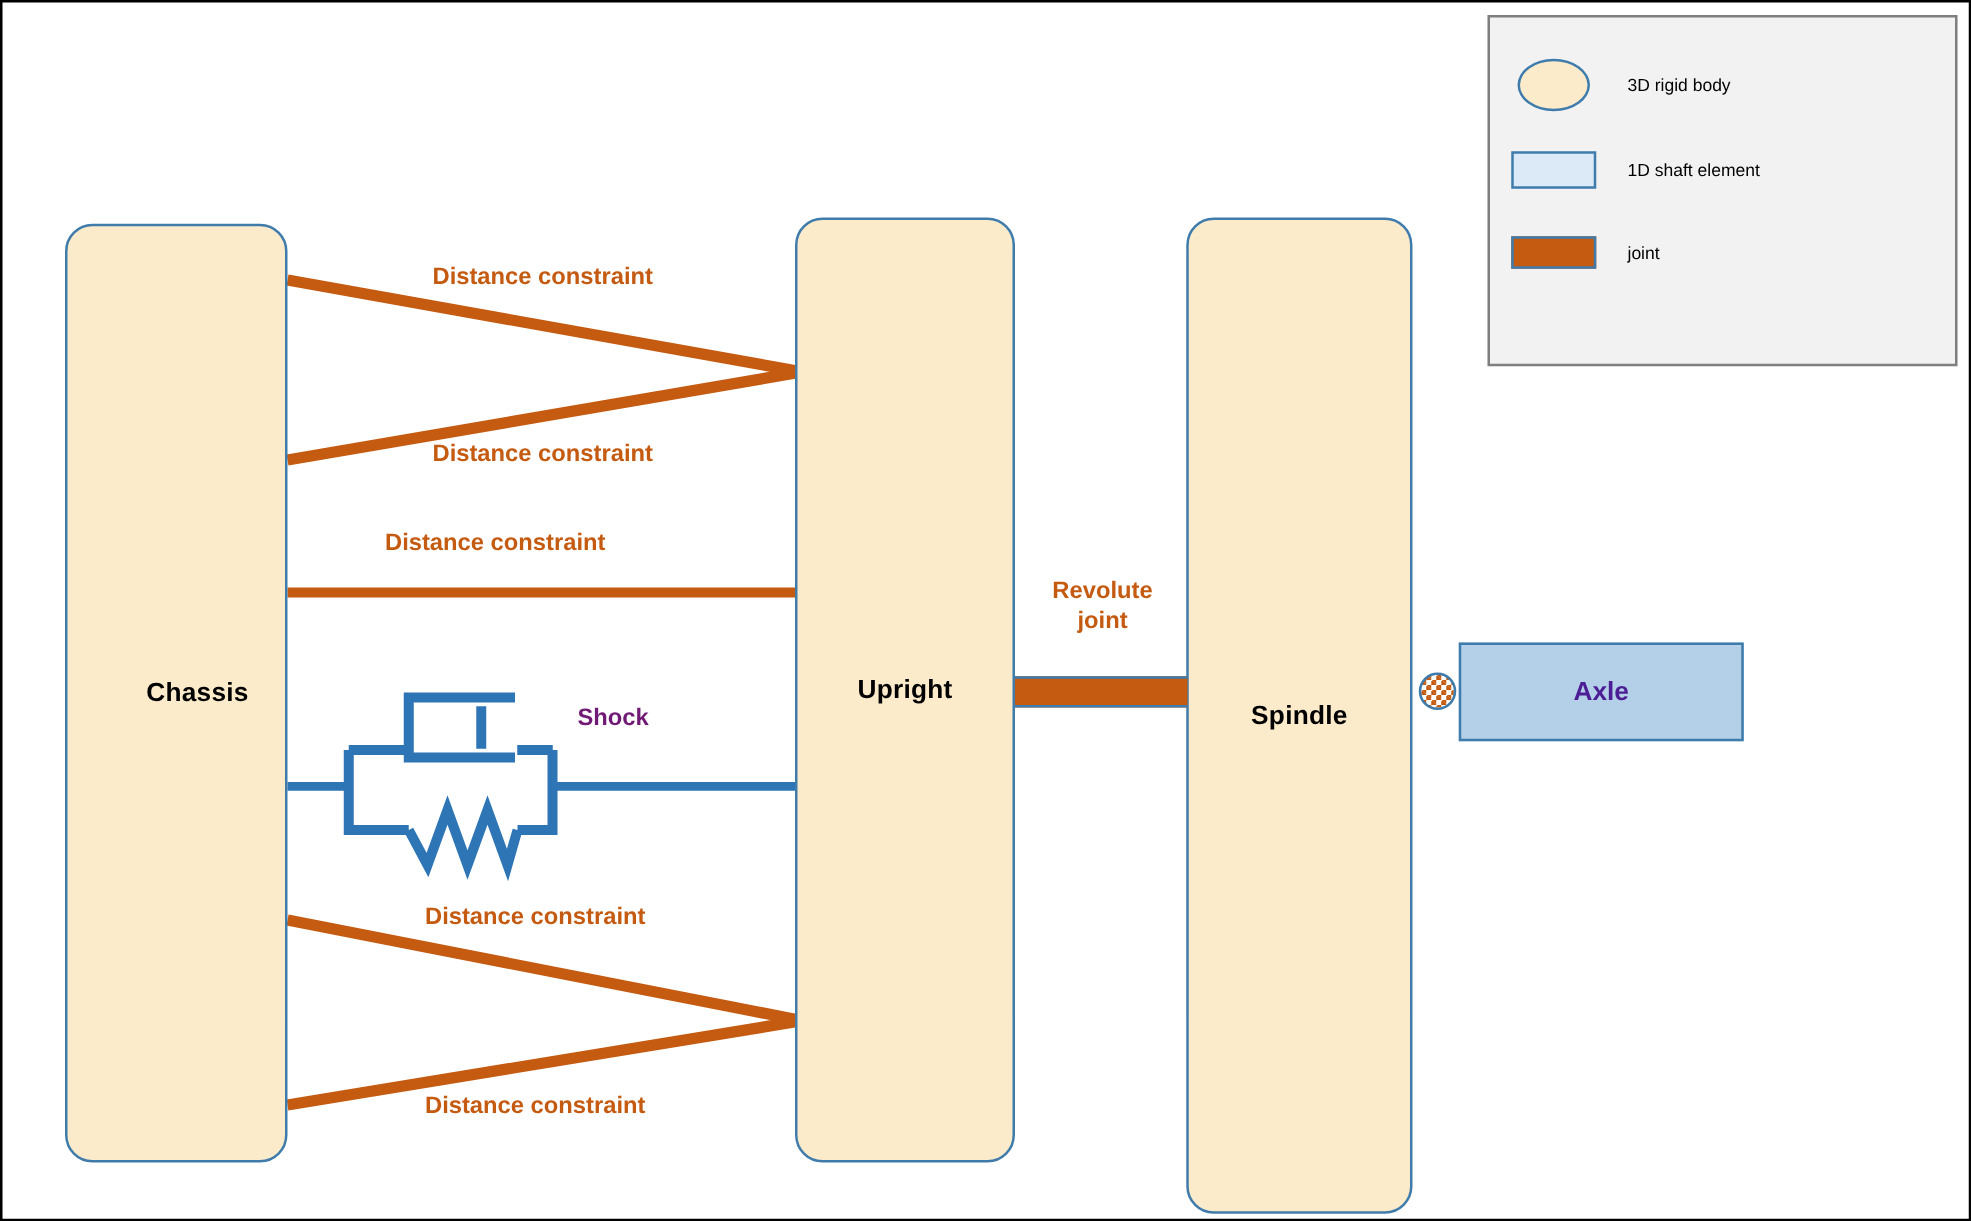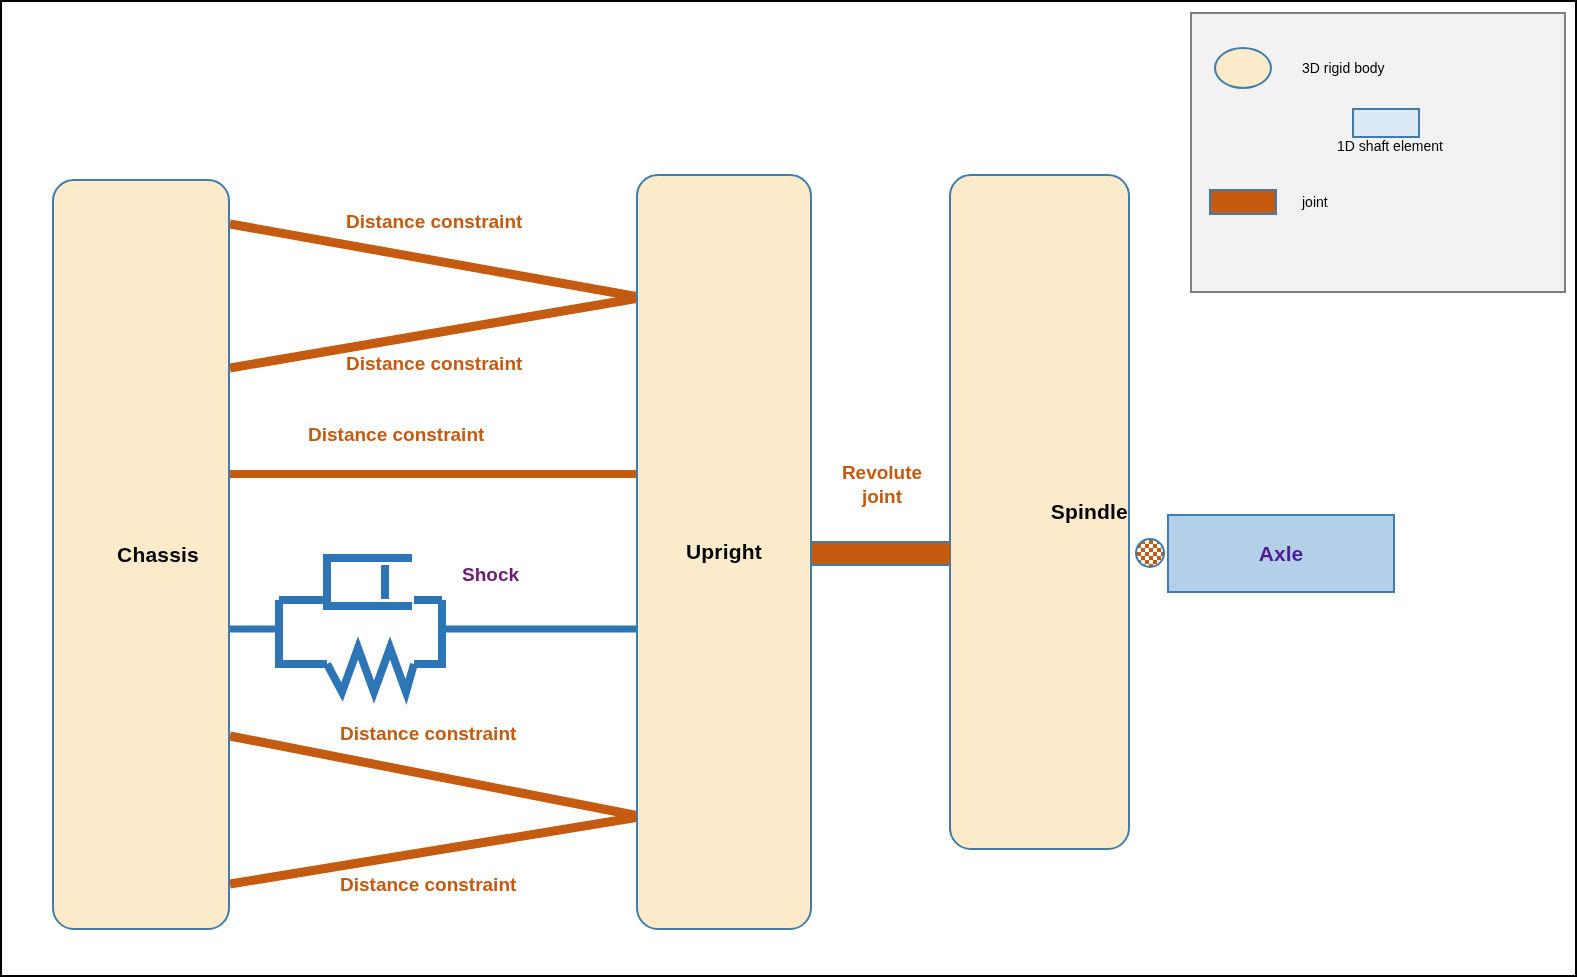--- a/index.html
+++ b/index.html
@@ -190,21 +190,21 @@
   </svg>
 
   <div class="rigid-body" style="left:50px; top:177px; width:178px; height:751px;padding-left:34px;">
     <span class="body-label">Chassis</span>
   </div>
 
   <div class="rigid-body" style="left:634px; top:172px; width:176px; height:756px;">
     <span class="body-label">Upright</span>
   </div>
 
-  <div class="rigid-body" style="left:947px; top:172px; width:181px; height:676px;justify-content:flex-end;">
+  <div class="rigid-body" style="left:947px; top:172px; width:181px; height:797px;">
     <span class="body-label">Spindle</span>
   </div>
 
   <div class="shaft-element" style="left:1165px; top:512px; width:228px; height:79px;">
     <span class="body-label">Axle</span>
   </div>
 
   <div class="joint-bar" style="left:810px; top:539px; width:138px; height:25px;"></div>
 
   <div class="connector" style="left:1133px; top:536px;"></div>
@@ -228,21 +228,21 @@
 
   <div id="legend">
 
     <div class="legend-row" style="top:26px;">
       <div class="legend-swatch">
         <div class="sw-ellipse"></div>
       </div>
       <div class="legend-text">3D rigid body</div>
     </div>
 
-    <div class="legend-row" style="top:94px;flex-direction:column;">
+    <div class="legend-row" style="top:94px;">
       <div class="legend-swatch">
         <div class="sw-rect-blue"></div>
       </div>
       <div class="legend-text">1D shaft element</div>
     </div>
 
     <div class="legend-row" style="top:160px;">
       <div class="legend-swatch">
         <div class="sw-rect-orange"></div>
       </div>

